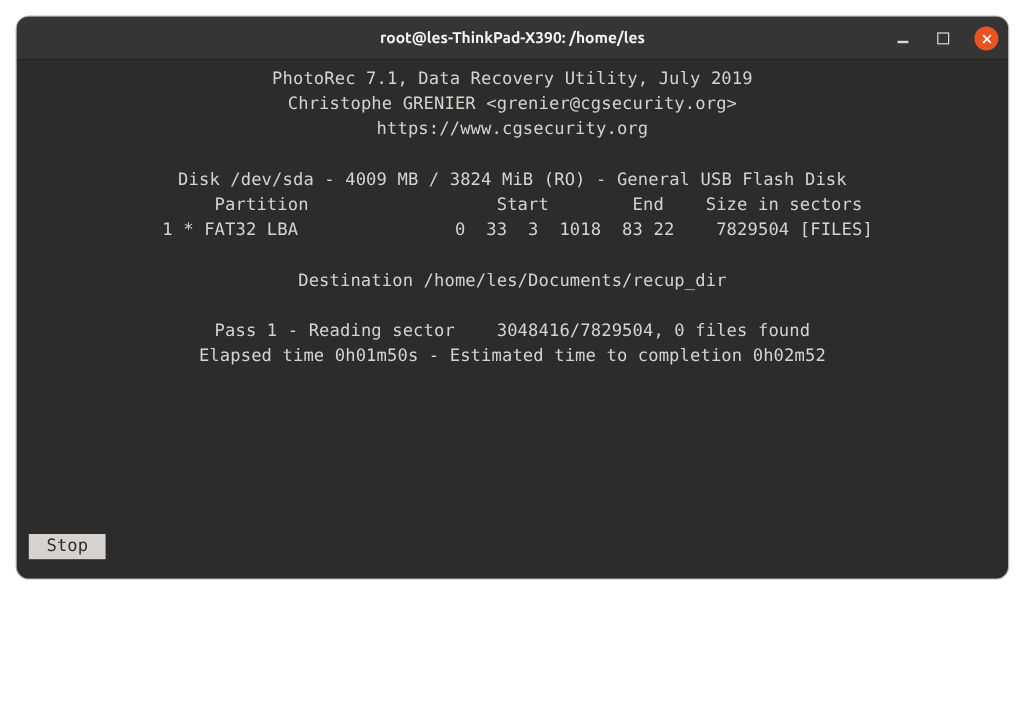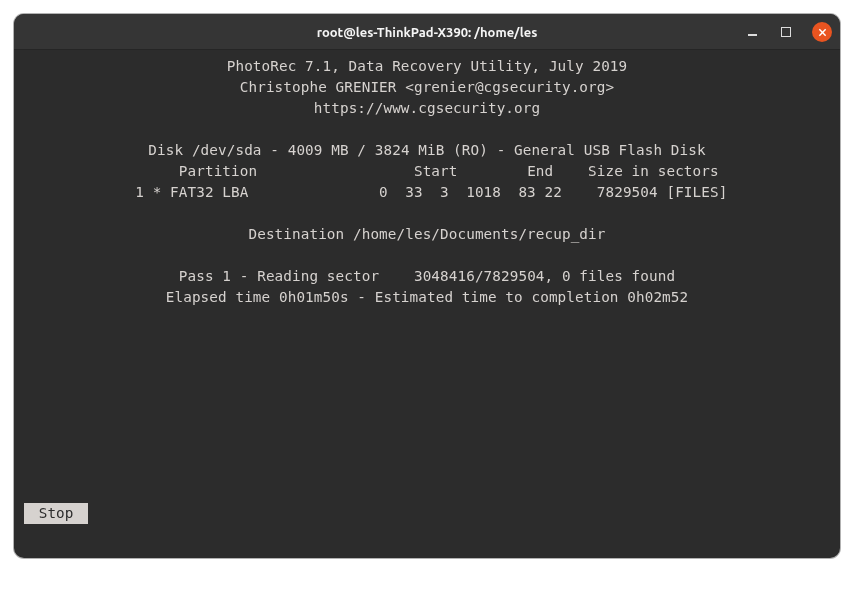--- a/index.html
+++ b/index.html
@@ -12,21 +12,21 @@
       width: 854px;
       height: 595px;
       font-family: 'DejaVu Sans Mono', 'Liberation Mono', monospace;
       overflow: hidden;
     }
     .window {
       position: absolute;
       top: 14px;
       left: 14px;
       width: 826px;
-      height: 544px;
+      height: 468px;
       background: #2c2c2c;
       border-radius: 10px;
       overflow: hidden;
       box-shadow: 0 0 0 1px rgba(0,0,0,0.3);
     }
     .titlebar {
       height: 36px;
       background: #353535;
       display: flex;
       align-items: center;
@@ -106,21 +106,21 @@
       white-space: pre;
       font-family: 'DejaVu Sans Mono', 'Liberation Mono', 'Consolas', monospace;
       letter-spacing: 0.1px;
       position: relative;
       height: calc(100% - 36px);
       text-align: center;
     }
     .stop-btn {
       position: absolute;
       left: 10px;
-      bottom: 34px;
+      bottom: 16px;
       background: #d6d2cf;
       color: #2c2c2c;
       padding: 0 6px;
       font-family: inherit;
       font-size: 14.3px;
       line-height: 21px;
       display: inline-block;
     }
   </style>
 </head>

